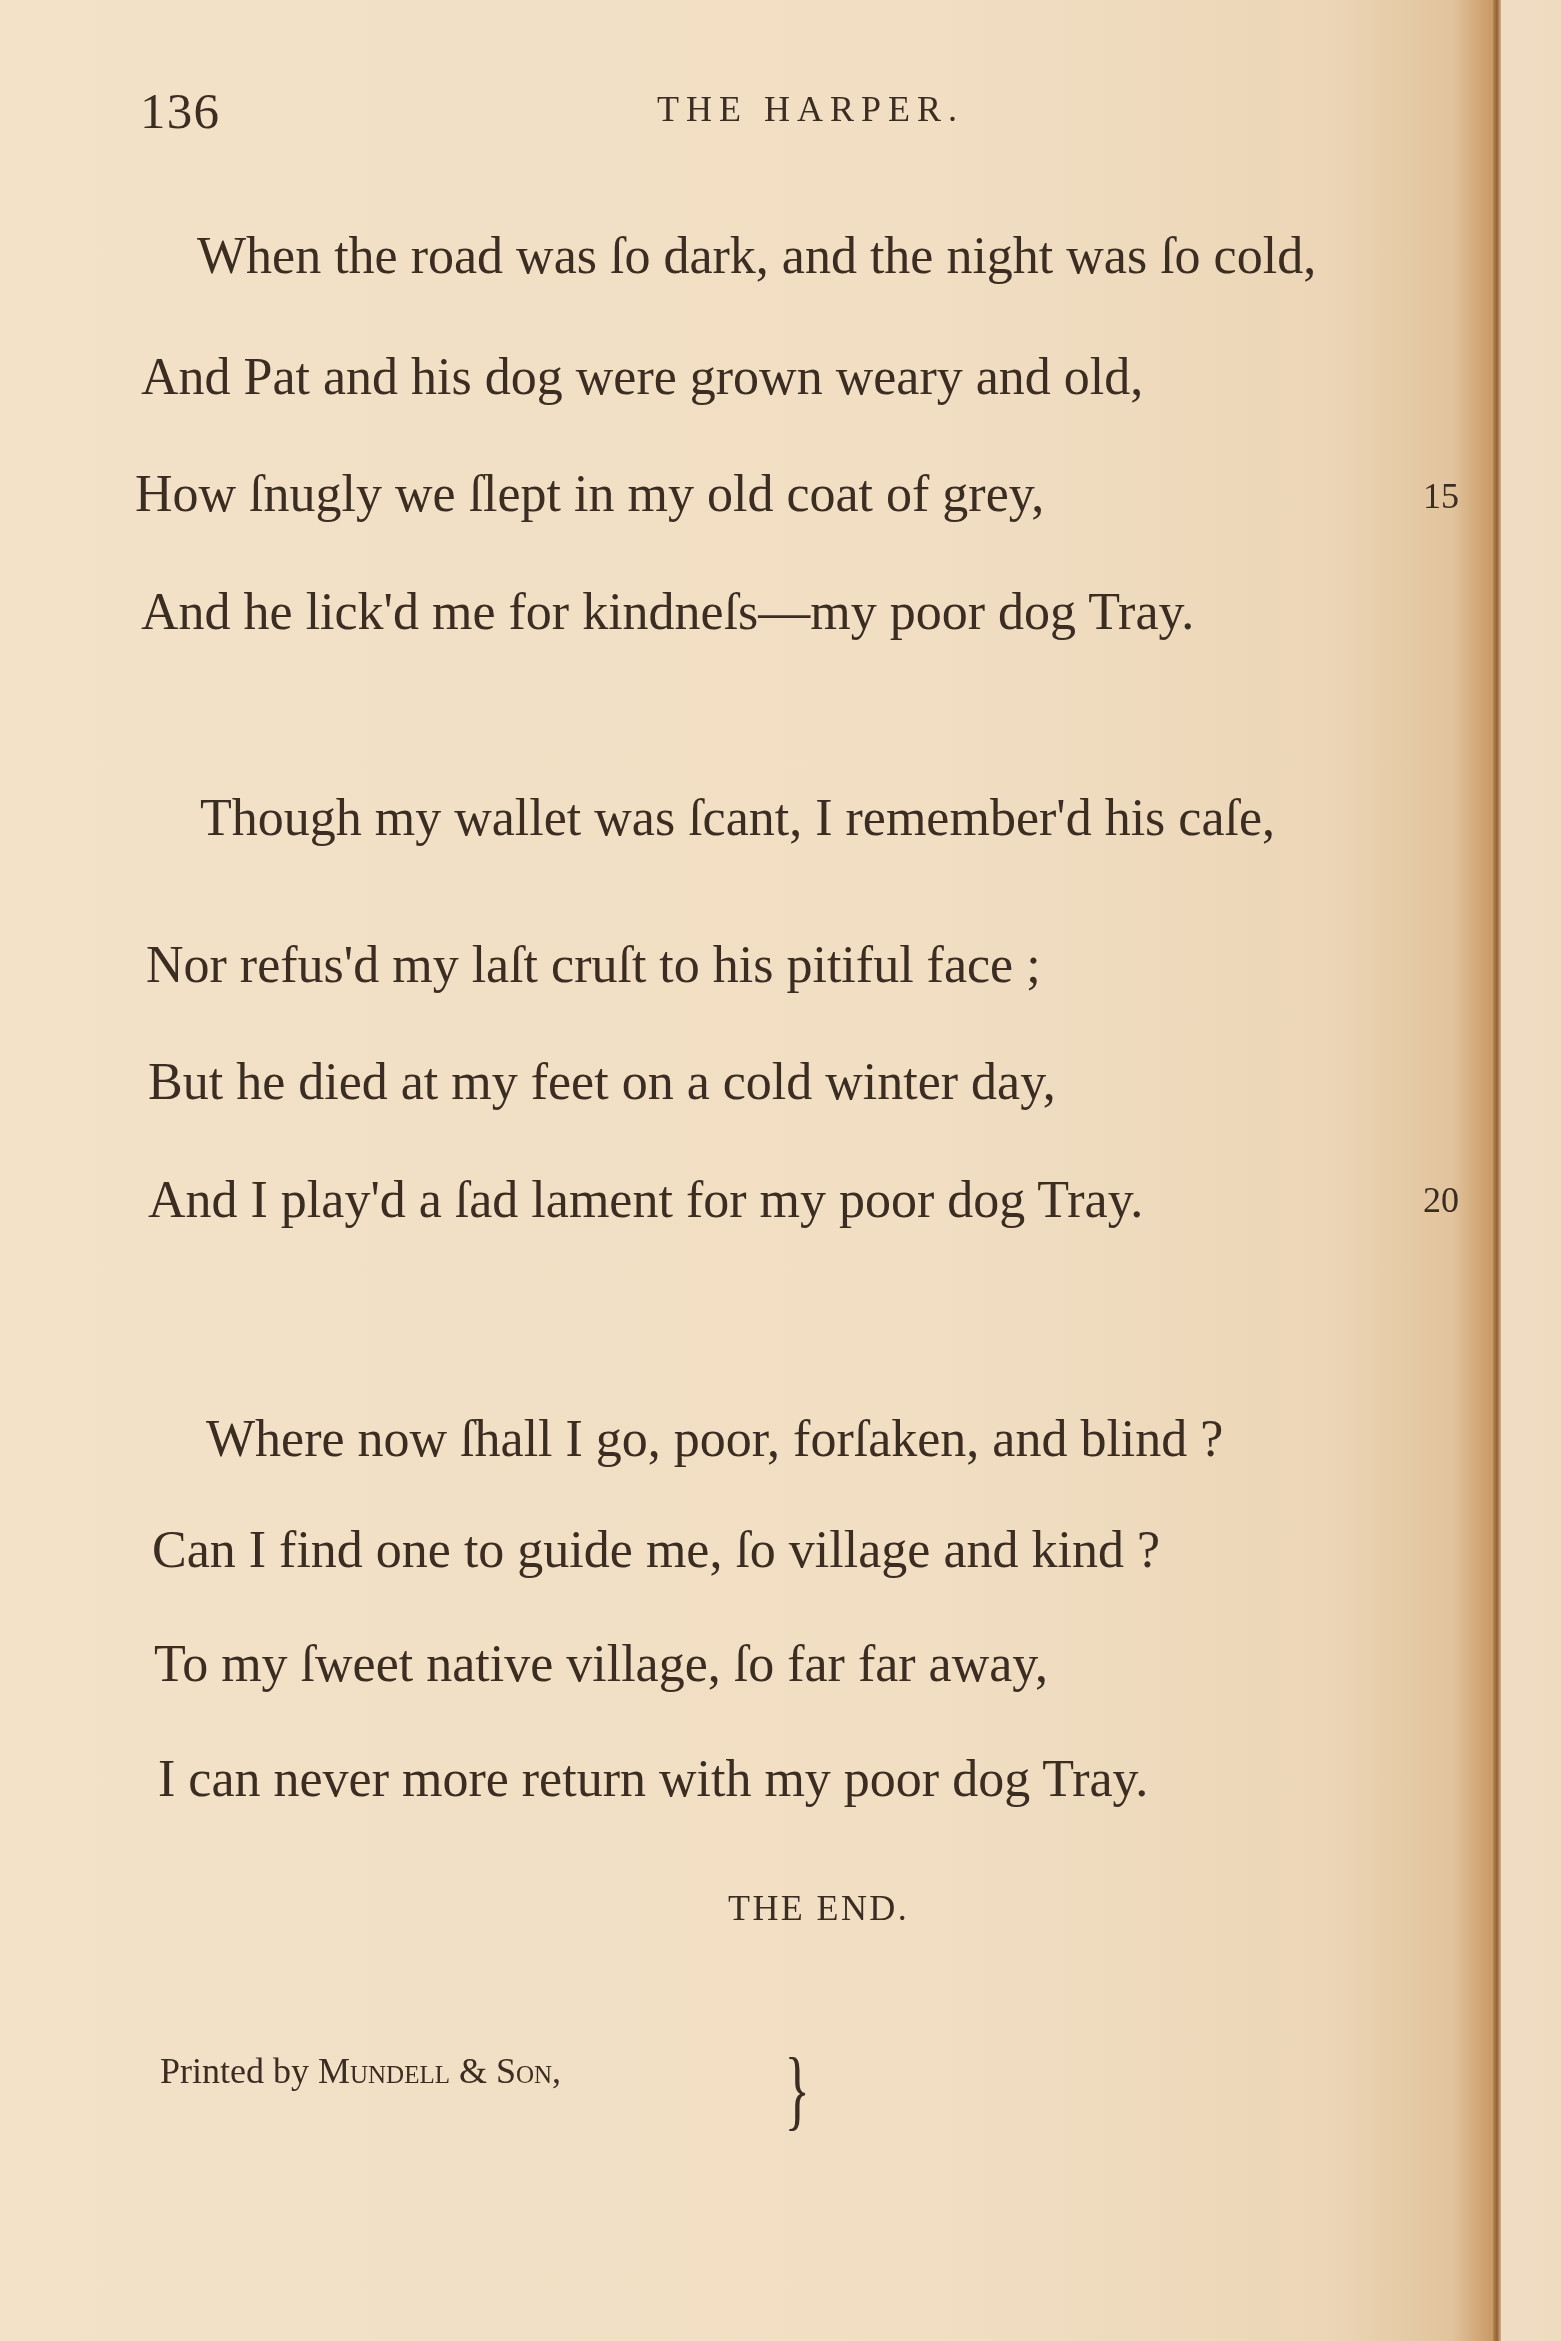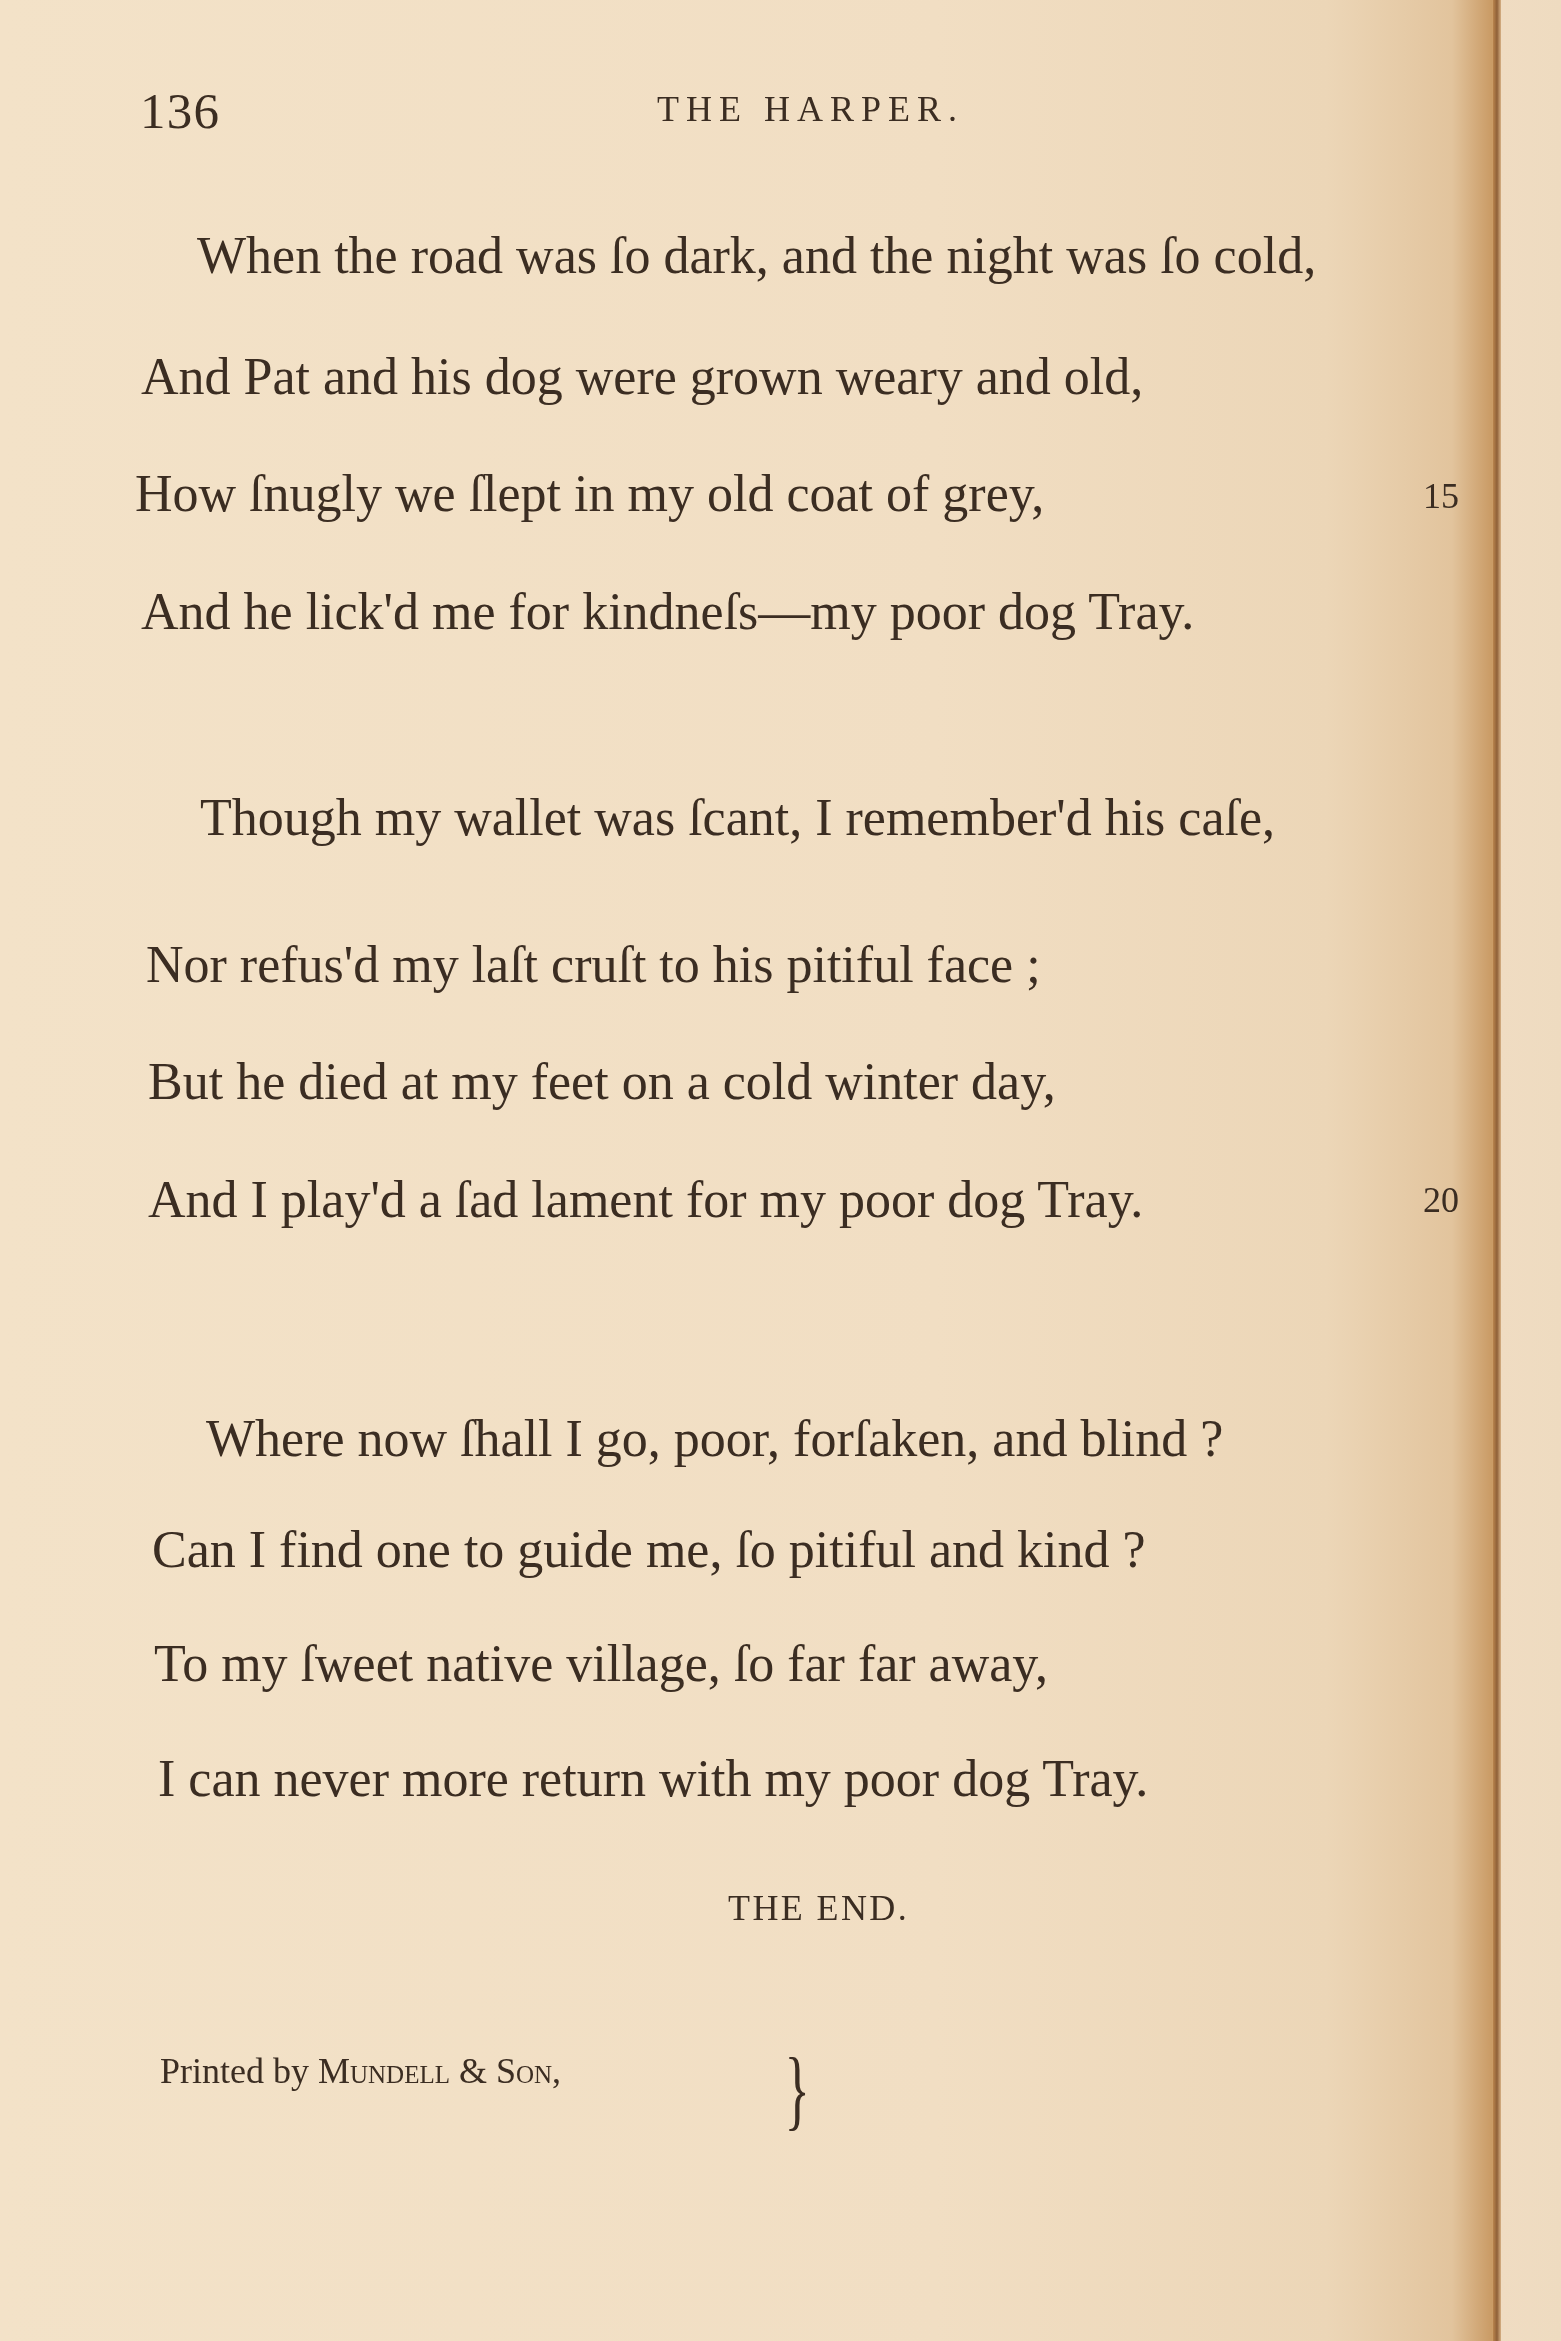--- a/index.html
+++ b/index.html
@@ -36,21 +36,21 @@
 <div class="lineno" style="left:1423px;top:475px;">15</div>
 <div class="line" style="left:141px;top:582px;">And he lick'd me for kindneſs—my poor dog Tray.</div>
 
 <div class="line" style="left:200px;top:788px;">Though my wallet was ſcant, I remember'd his caſe,</div>
 <div class="line" style="left:146px;top:935px;">Nor refus'd my laſt cruſt to his pitiful face ;</div>
 <div class="line" style="left:148px;top:1052px;">But he died at my feet on a cold winter day,</div>
 <div class="line" style="left:148px;top:1170px;">And I play'd a ſad lament for my poor dog Tray.</div>
 <div class="lineno" style="left:1423px;top:1179px;">20</div>
 
 <div class="line" style="left:206px;top:1402px;margin-top:7px;">Where now ſhall I go, poor, forſaken, and blind ?</div>
-<div class="line" style="left:152px;top:1520px;">Can I find one to guide me, ſo pitiful and kind ?</div>
+<div class="line" style="left:152px;top:1520px;">Can I find one to guide me, ſo village and kind ?</div>
 <div class="line" style="left:154px;top:1634px;">To my ſweet native village, ſo far far away,</div>
 <div class="line" style="left:158px;top:1749px;">I can never more return with my poor dog Tray.</div>
 
 <div class="the-end">THE END.</div>
 
 <div class="imprint">
   <div><span>Printed by </span><span class="sc">Mundell &amp; Son,</span></div>
 </div>
 <div class="brace">}</div>
 

